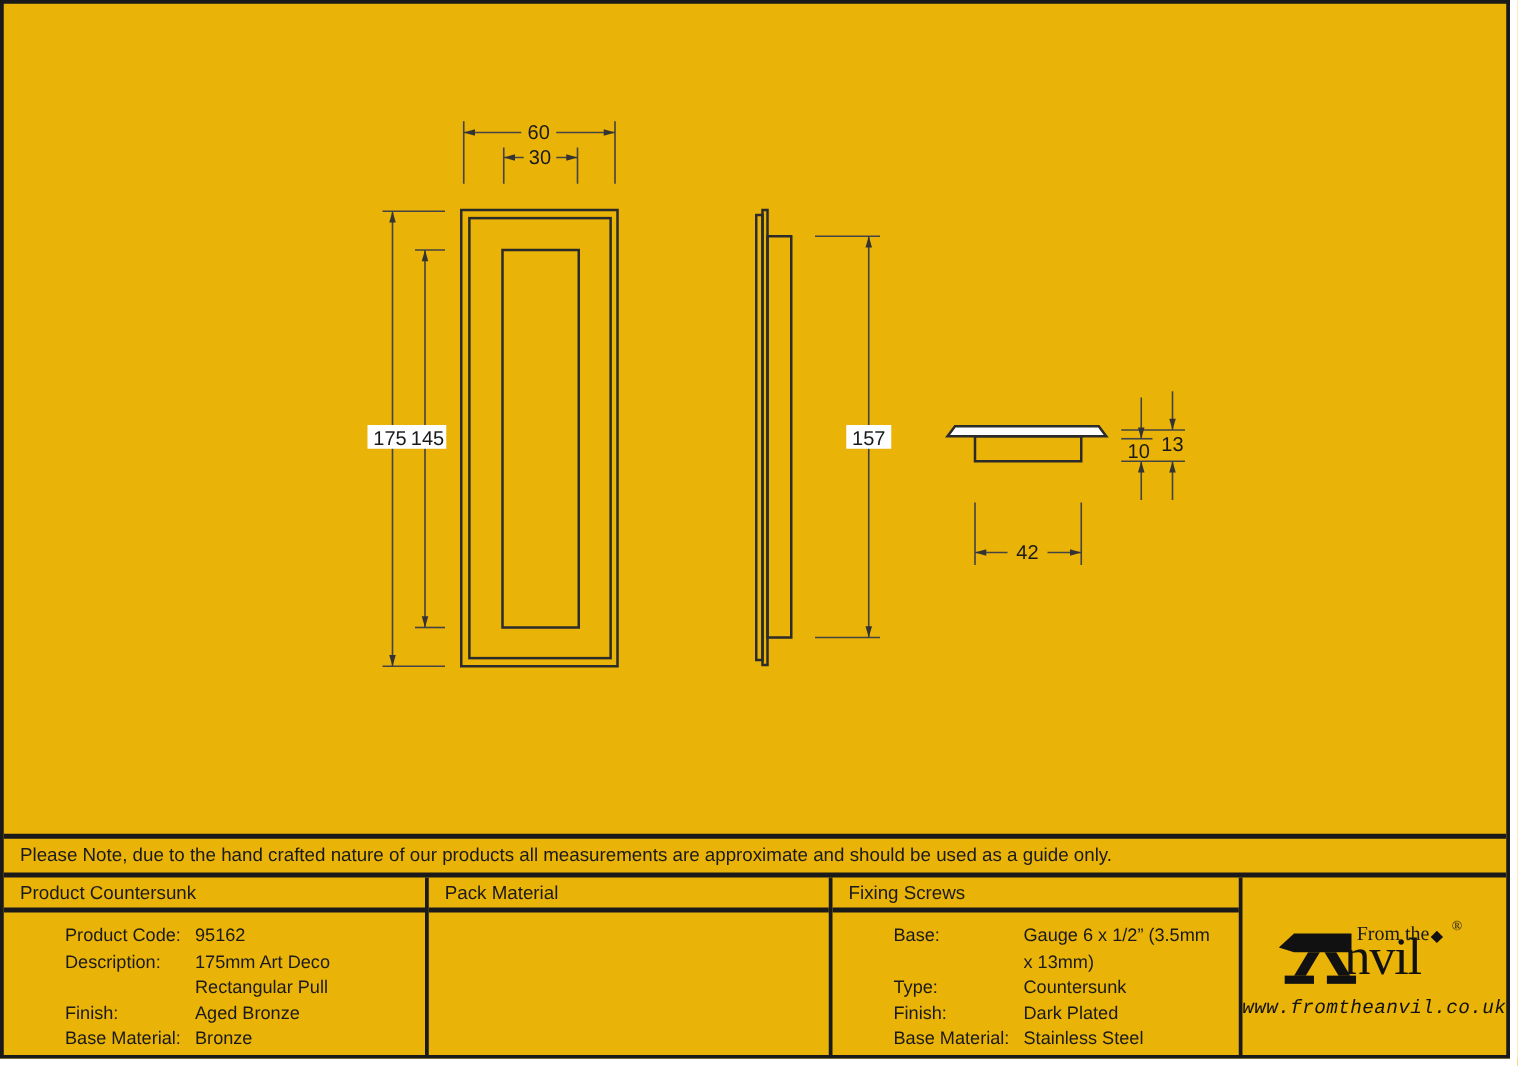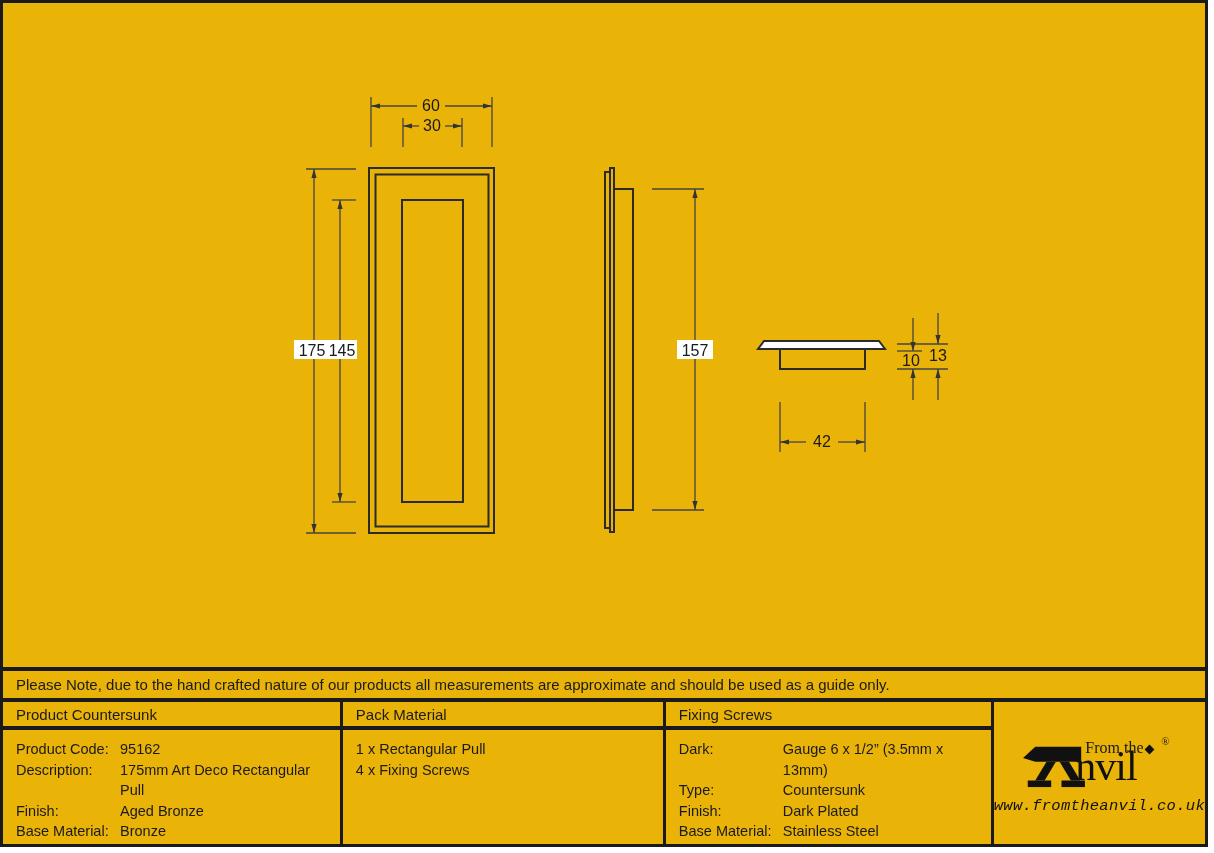--- a/index.html
+++ b/index.html
@@ -24,21 +24,21 @@
   }
   .bottom{display:flex;height:148px;}
   .spec-col{border-right:3px solid #1a1a1a;display:flex;flex-direction:column;}
   .col-product{width:343px;}
   .col-pack{width:326px;}
   .col-screws{width:331px;}
   .col-header{
     height:28px;border-bottom:4px solid #1a1a1a;flex:0 0 28px;
     display:flex;align-items:center;padding-left:13px;font-size:15px;
   }
-  .col-body{padding:9px 20px 0 13px;font-size:14.5px;line-height:20.5px;}
+  .col-body{padding:9px 20px 0 13px;font-size:14.5px;line-height:20.5px;margin-left:36px;}
   .spec-row{display:flex;}
   .spec-row .lbl{width:104px;flex:0 0 104px;}
   .spec-row .val{flex:1;}
 
   .logo-box{flex:1;display:flex;flex-direction:column;align-items:center;justify-content:center;gap:7px;}
   .anvil-mark{position:relative;width:152px;height:52px;}
   .anvil-glyph{position:absolute;left:0;top:5px;width:62px;height:45px;}
   .from-the{
     position:absolute;left:62px;top:1px;font-family:"Liberation Serif",serif;
     font-size:16px;white-space:nowrap;text-align:center;
@@ -177,33 +177,29 @@
           <span class="lbl">Base Material:</span>
           <span class="val">Bronze</span>
         </div>
       </div>
     </div>
 
     <div class="spec-col col-pack">
       <div class="col-header">
         <span>Pack Material</span>
       </div>
-      <div class="col-body">
-        <div>1 x Rectangular Pull</div>
-        <div>4 x Fixing Screws</div>
-      </div>
     </div>
 
     <div class="spec-col col-screws">
       <div class="col-header">
         <span>Fixing Screws</span>
       </div>
       <div class="col-body">
         <div class="spec-row">
-          <span class="lbl">Dark:</span>
+          <span class="lbl">Base:</span>
           <span class="val">Gauge 6 x 1/2” (3.5mm x 13mm)</span>
         </div>
         <div class="spec-row">
           <span class="lbl">Type:</span>
           <span class="val">Countersunk</span>
         </div>
         <div class="spec-row">
           <span class="lbl">Finish:</span>
           <span class="val">Dark Plated</span>
         </div>

